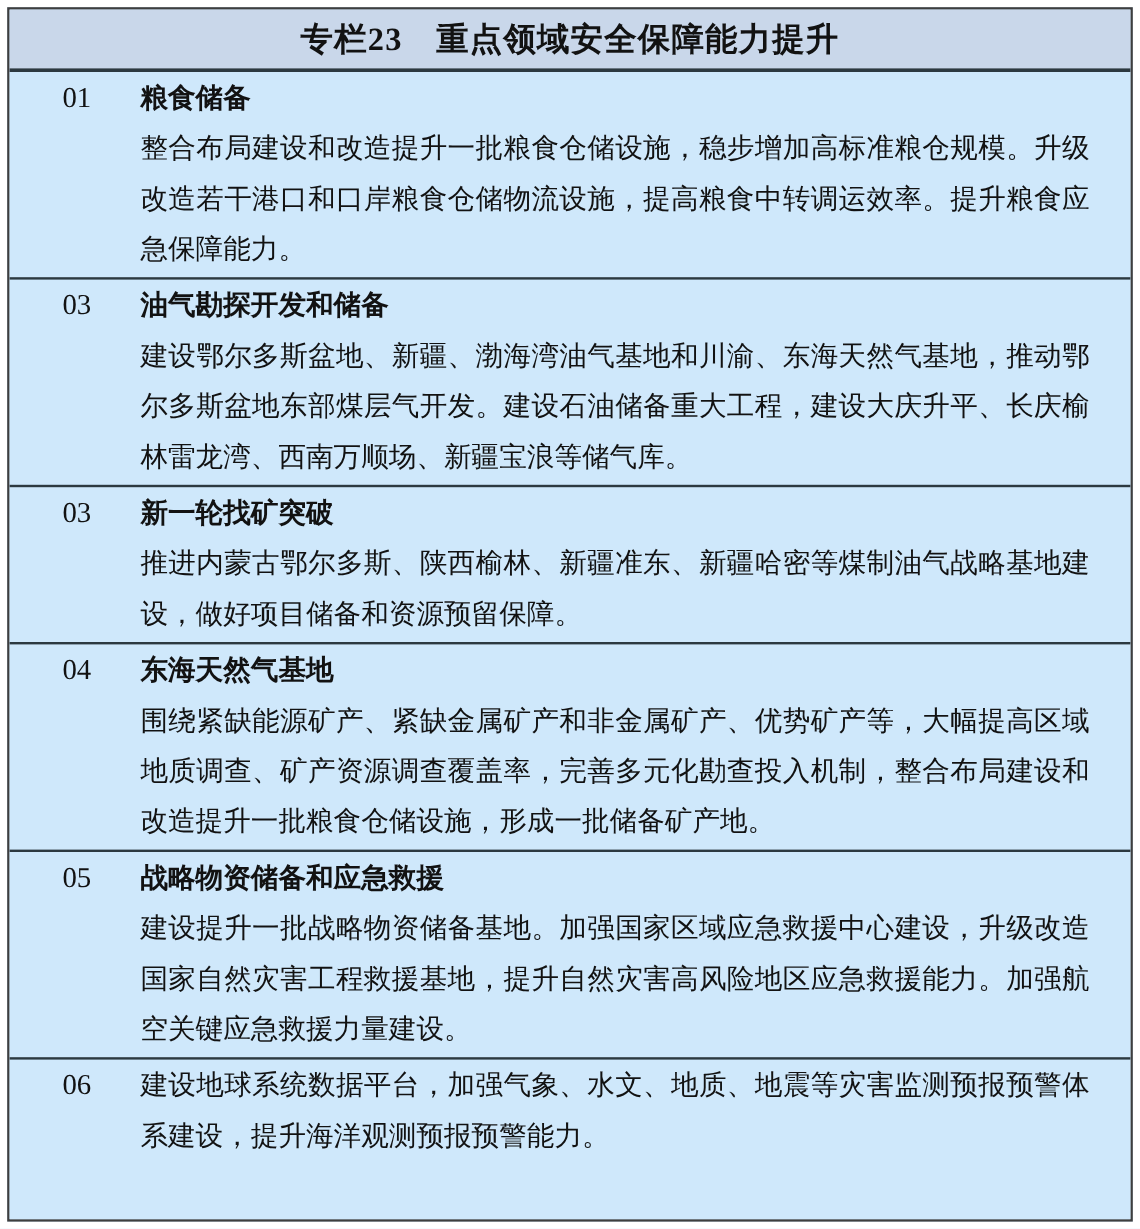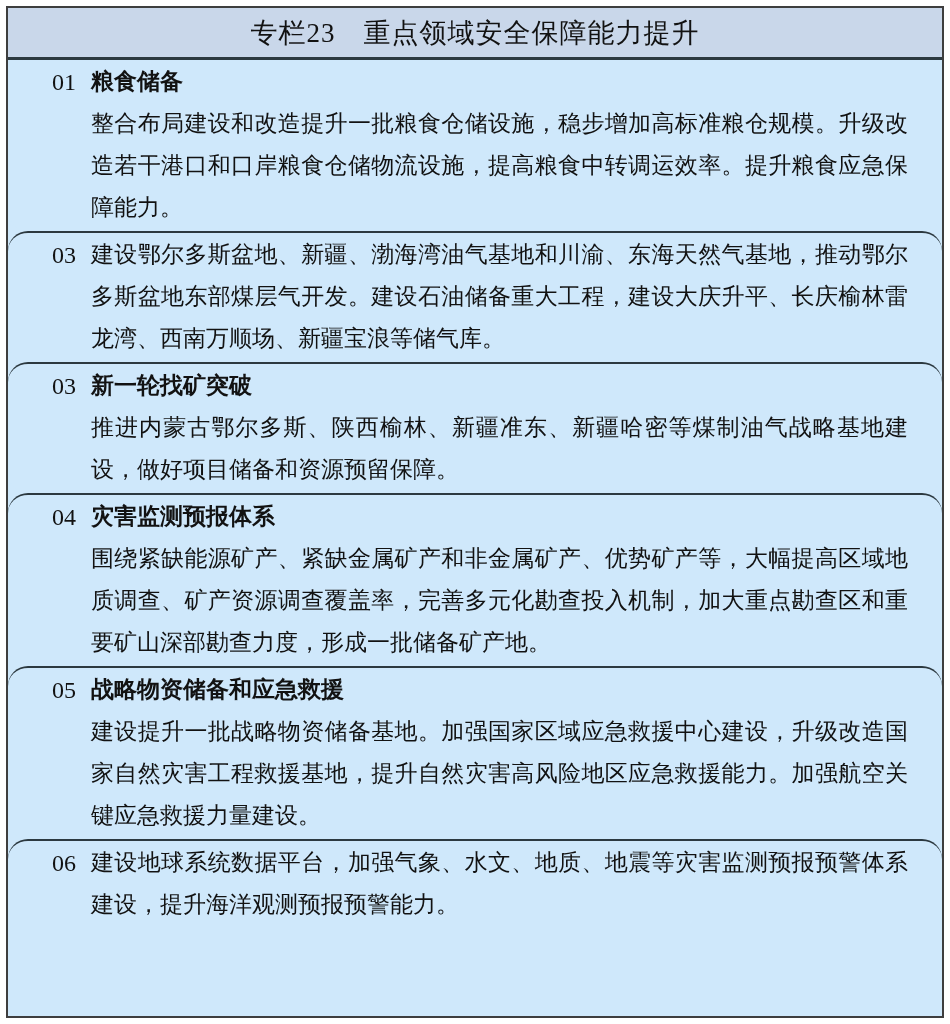--- a/index.html
+++ b/index.html
@@ -21,30 +21,29 @@
     box-sizing: content-box;
   }
   .panel-header {
     flex: 0 0 49px;
     background: var(--header_bg, #c9d7ea);
     border-bottom: 3px solid var(--divider, #2c3940);
     display: flex;
     align-items: center;
     justify-content: center;
     font-size: 27px;
-    font-weight: normal;
+    font-weight: bold;
     letter-spacing: 1px;
   }
   .section {
     position: relative;
     background: var(--body_bg, #cfe8fb);
-    padding: 1px 34px 2px 83px;
+    padding: 1px 34px 2px 109px;
     font-size: 23px;
     line-height: 42px;
-    border-radius: 20px;
   }
   .section + .section { border-top: 2px solid var(--divider, #2c3940); }
   .section:last-child { flex: 1 1 auto; }
   .sec-num {
     position: absolute;
     left: 44px; top: 1px;
     font-size: 24px;
     line-height: 42px;
     font-family: "Liberation Serif", serif;
   }
@@ -61,33 +60,34 @@
   <div class="panel-header">专栏23　重点领域安全保障能力提升</div>
 
   <div class="section">
     <span class="sec-num">01</span>
     <div class="sec-title">粮食储备</div>
     <div class="sec-body">整合布局建设和改造提升一批粮食仓储设施，稳步增加高标准粮仓规模。升级改造若干港口和口岸粮食仓储物流设施，提高粮食中转调运效率。提升粮食应急保障能力。</div>
   </div>
 
   <div class="section">
     <span class="sec-num">03</span>
+    <div class="sec-title">油气勘探开发和储备</div>
     <div class="sec-body">建设鄂尔多斯盆地、新疆、渤海湾油气基地和川渝、东海天然气基地，推动鄂尔多斯盆地东部煤层气开发。建设石油储备重大工程，建设大庆升平、长庆榆林雷龙湾、西南万顺场、新疆宝浪等储气库。</div>
   </div>
 
   <div class="section">
     <span class="sec-num">03</span>
     <div class="sec-title">新一轮找矿突破</div>
     <div class="sec-body">推进内蒙古鄂尔多斯、陕西榆林、新疆准东、新疆哈密等煤制油气战略基地建设，做好项目储备和资源预留保障。</div>
   </div>
 
   <div class="section">
     <span class="sec-num">04</span>
-    <div class="sec-title">灾害监测预报体系</div>
-    <div class="sec-body">围绕紧缺能源矿产、紧缺金属矿产和非金属矿产、优势矿产等，大幅提高区域地质调查、矿产资源调查覆盖率，完善多元化勘查投入机制，加大重点勘查区和重要矿山深部勘查力度，形成一批储备矿产地。</div>
+    <div class="sec-title">东海天然气基地</div>
+    <div class="sec-body">围绕紧缺能源矿产、紧缺金属矿产和非金属矿产、优势矿产等，大幅提高区域地质调查、矿产资源调查覆盖率，完善多元化勘查投入机制，整合布局建设和改造提升一批粮食仓储设施，形成一批储备矿产地。</div>
   </div>
 
   <div class="section">
     <span class="sec-num">05</span>
     <div class="sec-title">战略物资储备和应急救援</div>
     <div class="sec-body">建设提升一批战略物资储备基地。加强国家区域应急救援中心建设，升级改造国家自然灾害工程救援基地，提升自然灾害高风险地区应急救援能力。加强航空关键应急救援力量建设。</div>
   </div>
 
   <div class="section">
     <span class="sec-num">06</span>

